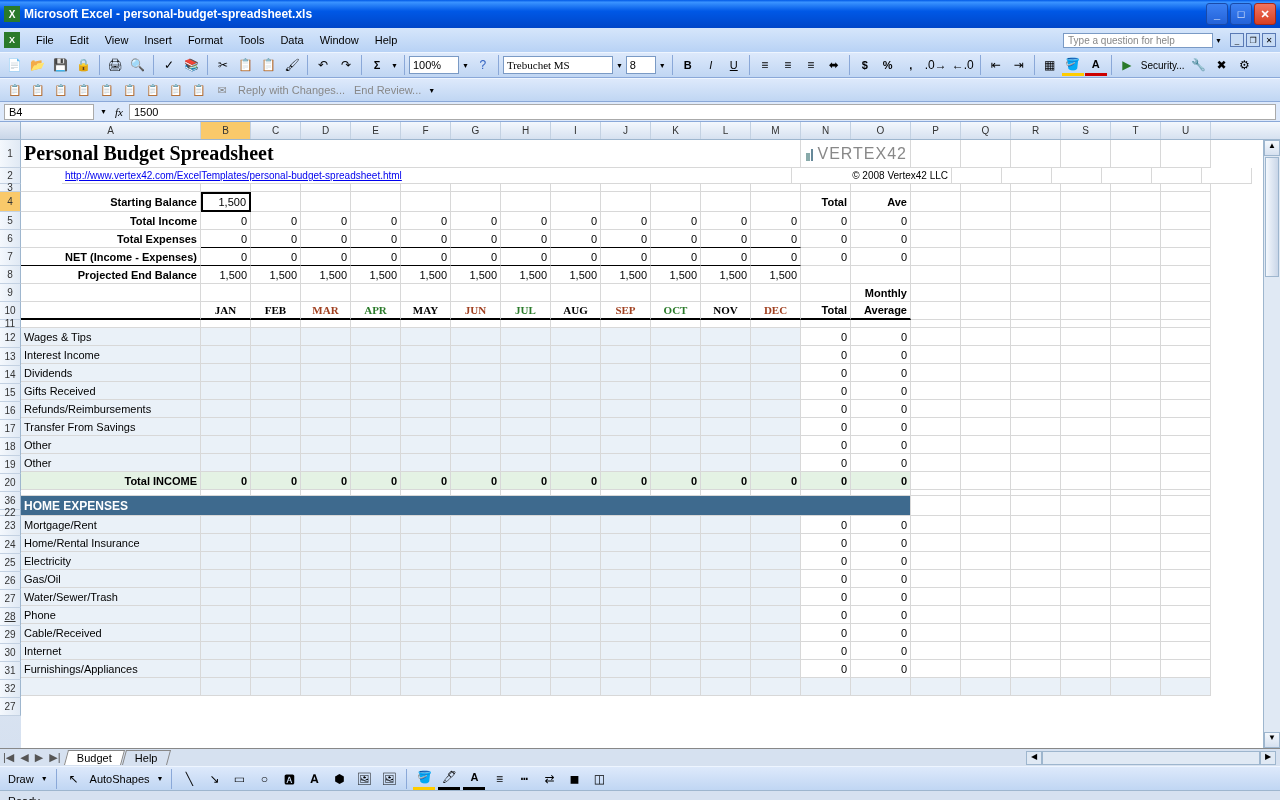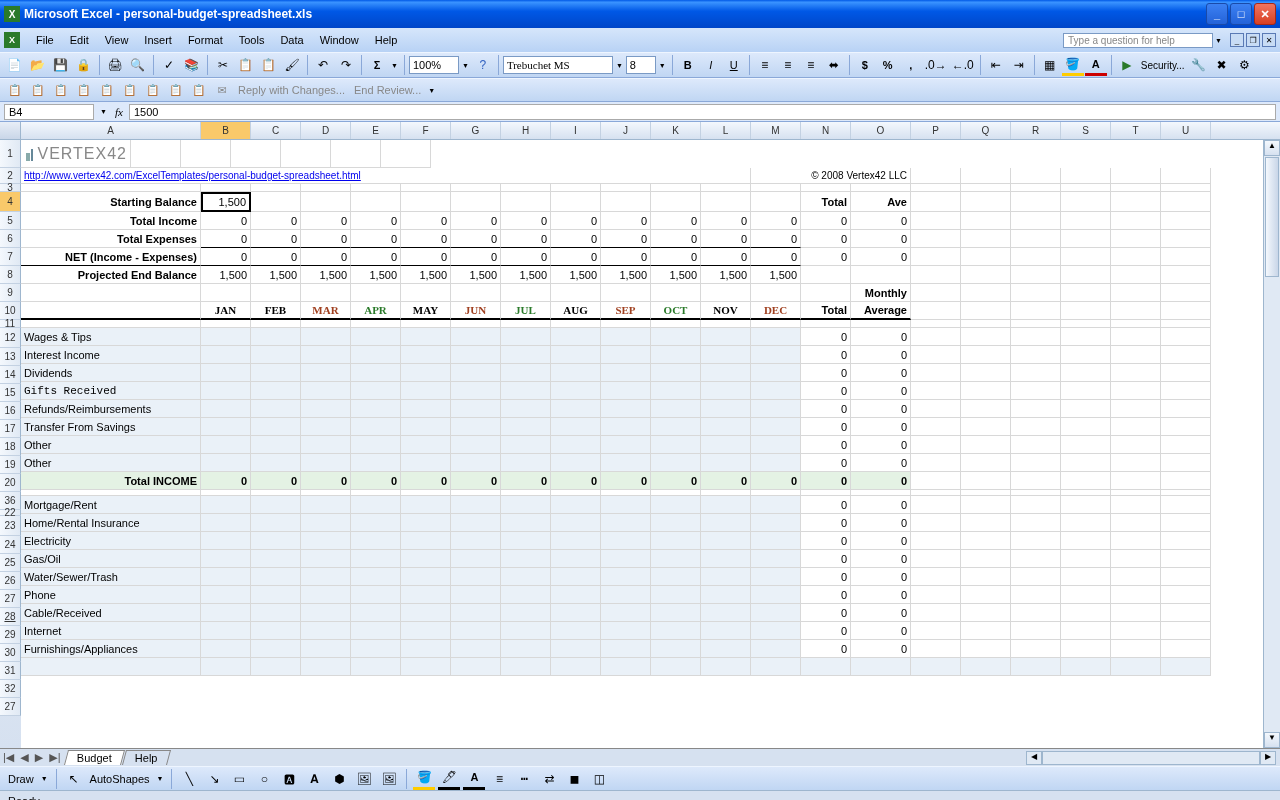--- a/index.html
+++ b/index.html
@@ -288,33 +288,34 @@
       <div class="rowhead" style="height: 18px; line-height: 18px;">27</div>
       <div class="rowhead" style="height: 18px; line-height: 18px; text-decoration: underline;">28</div>
       <div class="rowhead" style="height: 18px; line-height: 18px;">29</div>
       <div class="rowhead" style="height: 18px; line-height: 18px;">30</div>
       <div class="rowhead" style="height: 18px; line-height: 18px;">31</div>
       <div class="rowhead" style="height: 18px; line-height: 18px;">32</div>
       <div class="rowhead" style="height: 18px; line-height: 18px;">27</div>
     </div>
   <div class="grid" id="grid">
       <div class="gridrow" style="height: 28px;">
+        <div class="cell title-cell" style="width: 780px; height: 100%;">Personal Budget Spreadsheet</div>
         <div class="cell vertex" style="width: 110px; height: 100%;"><svg width="18" height="18">
             <rect x="2" y="8" width="4" height="8" fill="#8aa"></rect>
             <rect x="7" y="4" width="4" height="12" fill="#689"></rect>
             <rect x="12" y="0" width="4" height="16" fill="#467"></rect>
           </svg>VERTEX42</div>
         <div class="cell " style="width: 50px; height: 100%;"></div>
         <div class="cell " style="width: 50px; height: 100%;"></div>
         <div class="cell " style="width: 50px; height: 100%;"></div>
         <div class="cell " style="width: 50px; height: 100%;"></div>
         <div class="cell " style="width: 50px; height: 100%;"></div>
         <div class="cell " style="width: 50px; height: 100%;"></div>
       </div>
-      <div class="gridrow" style="height: 16px;">
+      <div class="gridrow" style="height: 16px; margin-left: 41px;">
         <div class="cell link-cell" style="width: 730px; height: 100%;">http://www.vertex42.com/ExcelTemplates/personal-budget-spreadsheet.html</div>
         <div class="cell copyright" style="width: 160px; height: 100%;">© 2008 Vertex42 LLC</div>
         <div class="cell " style="width: 50px; height: 100%;"></div>
         <div class="cell " style="width: 50px; height: 100%;"></div>
         <div class="cell " style="width: 50px; height: 100%;"></div>
         <div class="cell " style="width: 50px; height: 100%;"></div>
         <div class="cell " style="width: 50px; height: 100%;"></div>
         <div class="cell " style="width: 50px; height: 100%;"></div>
       </div>
       <div class="gridrow" style="height: 8px;">
@@ -587,21 +588,21 @@
         <div class="cell r" style="width: 50px; height: 100%;">0</div>
         <div class="cell r" style="width: 60px; height: 100%;">0</div>
         <div class="cell " style="width: 50px; height: 100%;"></div>
         <div class="cell " style="width: 50px; height: 100%;"></div>
         <div class="cell " style="width: 50px; height: 100%;"></div>
         <div class="cell " style="width: 50px; height: 100%;"></div>
         <div class="cell " style="width: 50px; height: 100%;"></div>
         <div class="cell " style="width: 50px; height: 100%;"></div>
       </div>
       <div class="gridrow" style="height: 18px;">
-        <div class="cell datarow" style="width: 180px; height: 100%; font-family: Liberation Mono, monospace;">Gifts Received</div>
+        <div class="cell datarow" style="width: 180px; height: 100%;">Gifts Received</div>
         <div class="cell datarow" style="width: 50px; height: 100%;"></div>
         <div class="cell datarow" style="width: 50px; height: 100%;"></div>
         <div class="cell datarow" style="width: 50px; height: 100%;"></div>
         <div class="cell datarow" style="width: 50px; height: 100%;"></div>
         <div class="cell datarow" style="width: 50px; height: 100%;"></div>
         <div class="cell datarow" style="width: 50px; height: 100%;"></div>
         <div class="cell datarow" style="width: 50px; height: 100%;"></div>
         <div class="cell datarow" style="width: 50px; height: 100%;"></div>
         <div class="cell datarow" style="width: 50px; height: 100%;"></div>
         <div class="cell datarow" style="width: 50px; height: 100%;"></div>
@@ -740,20 +741,29 @@
         <div class="cell " style="width: 50px; height: 100%;"></div>
         <div class="cell " style="width: 50px; height: 100%;"></div>
         <div class="cell " style="width: 50px; height: 100%;"></div>
         <div class="cell " style="width: 50px; height: 100%;"></div>
         <div class="cell " style="width: 50px; height: 100%;"></div>
         <div class="cell " style="width: 50px; height: 100%;"></div>
         <div class="cell " style="width: 50px; height: 100%;"></div>
         <div class="cell " style="width: 50px; height: 100%;"></div>
         <div class="cell " style="width: 50px; height: 100%;"></div>
         <div class="cell " style="width: 60px; height: 100%;"></div>
+        <div class="cell " style="width: 50px; height: 100%;"></div>
+        <div class="cell " style="width: 50px; height: 100%;"></div>
+        <div class="cell " style="width: 50px; height: 100%;"></div>
+        <div class="cell " style="width: 50px; height: 100%;"></div>
+        <div class="cell " style="width: 50px; height: 100%;"></div>
+        <div class="cell " style="width: 50px; height: 100%;"></div>
+      </div>
+      <div class="gridrow" style="height: 20px;">
+        <div class="cell blueband" style="width: 890px; height: 100%;">HOME EXPENSES</div>
         <div class="cell " style="width: 50px; height: 100%;"></div>
         <div class="cell " style="width: 50px; height: 100%;"></div>
         <div class="cell " style="width: 50px; height: 100%;"></div>
         <div class="cell " style="width: 50px; height: 100%;"></div>
         <div class="cell " style="width: 50px; height: 100%;"></div>
         <div class="cell " style="width: 50px; height: 100%;"></div>
       </div>
       <div class="gridrow" style="height: 18px;">
         <div class="cell datarow" style="width: 180px; height: 100%;">Mortgage/Rent</div>
         <div class="cell datarow" style="width: 50px; height: 100%;"></div>

